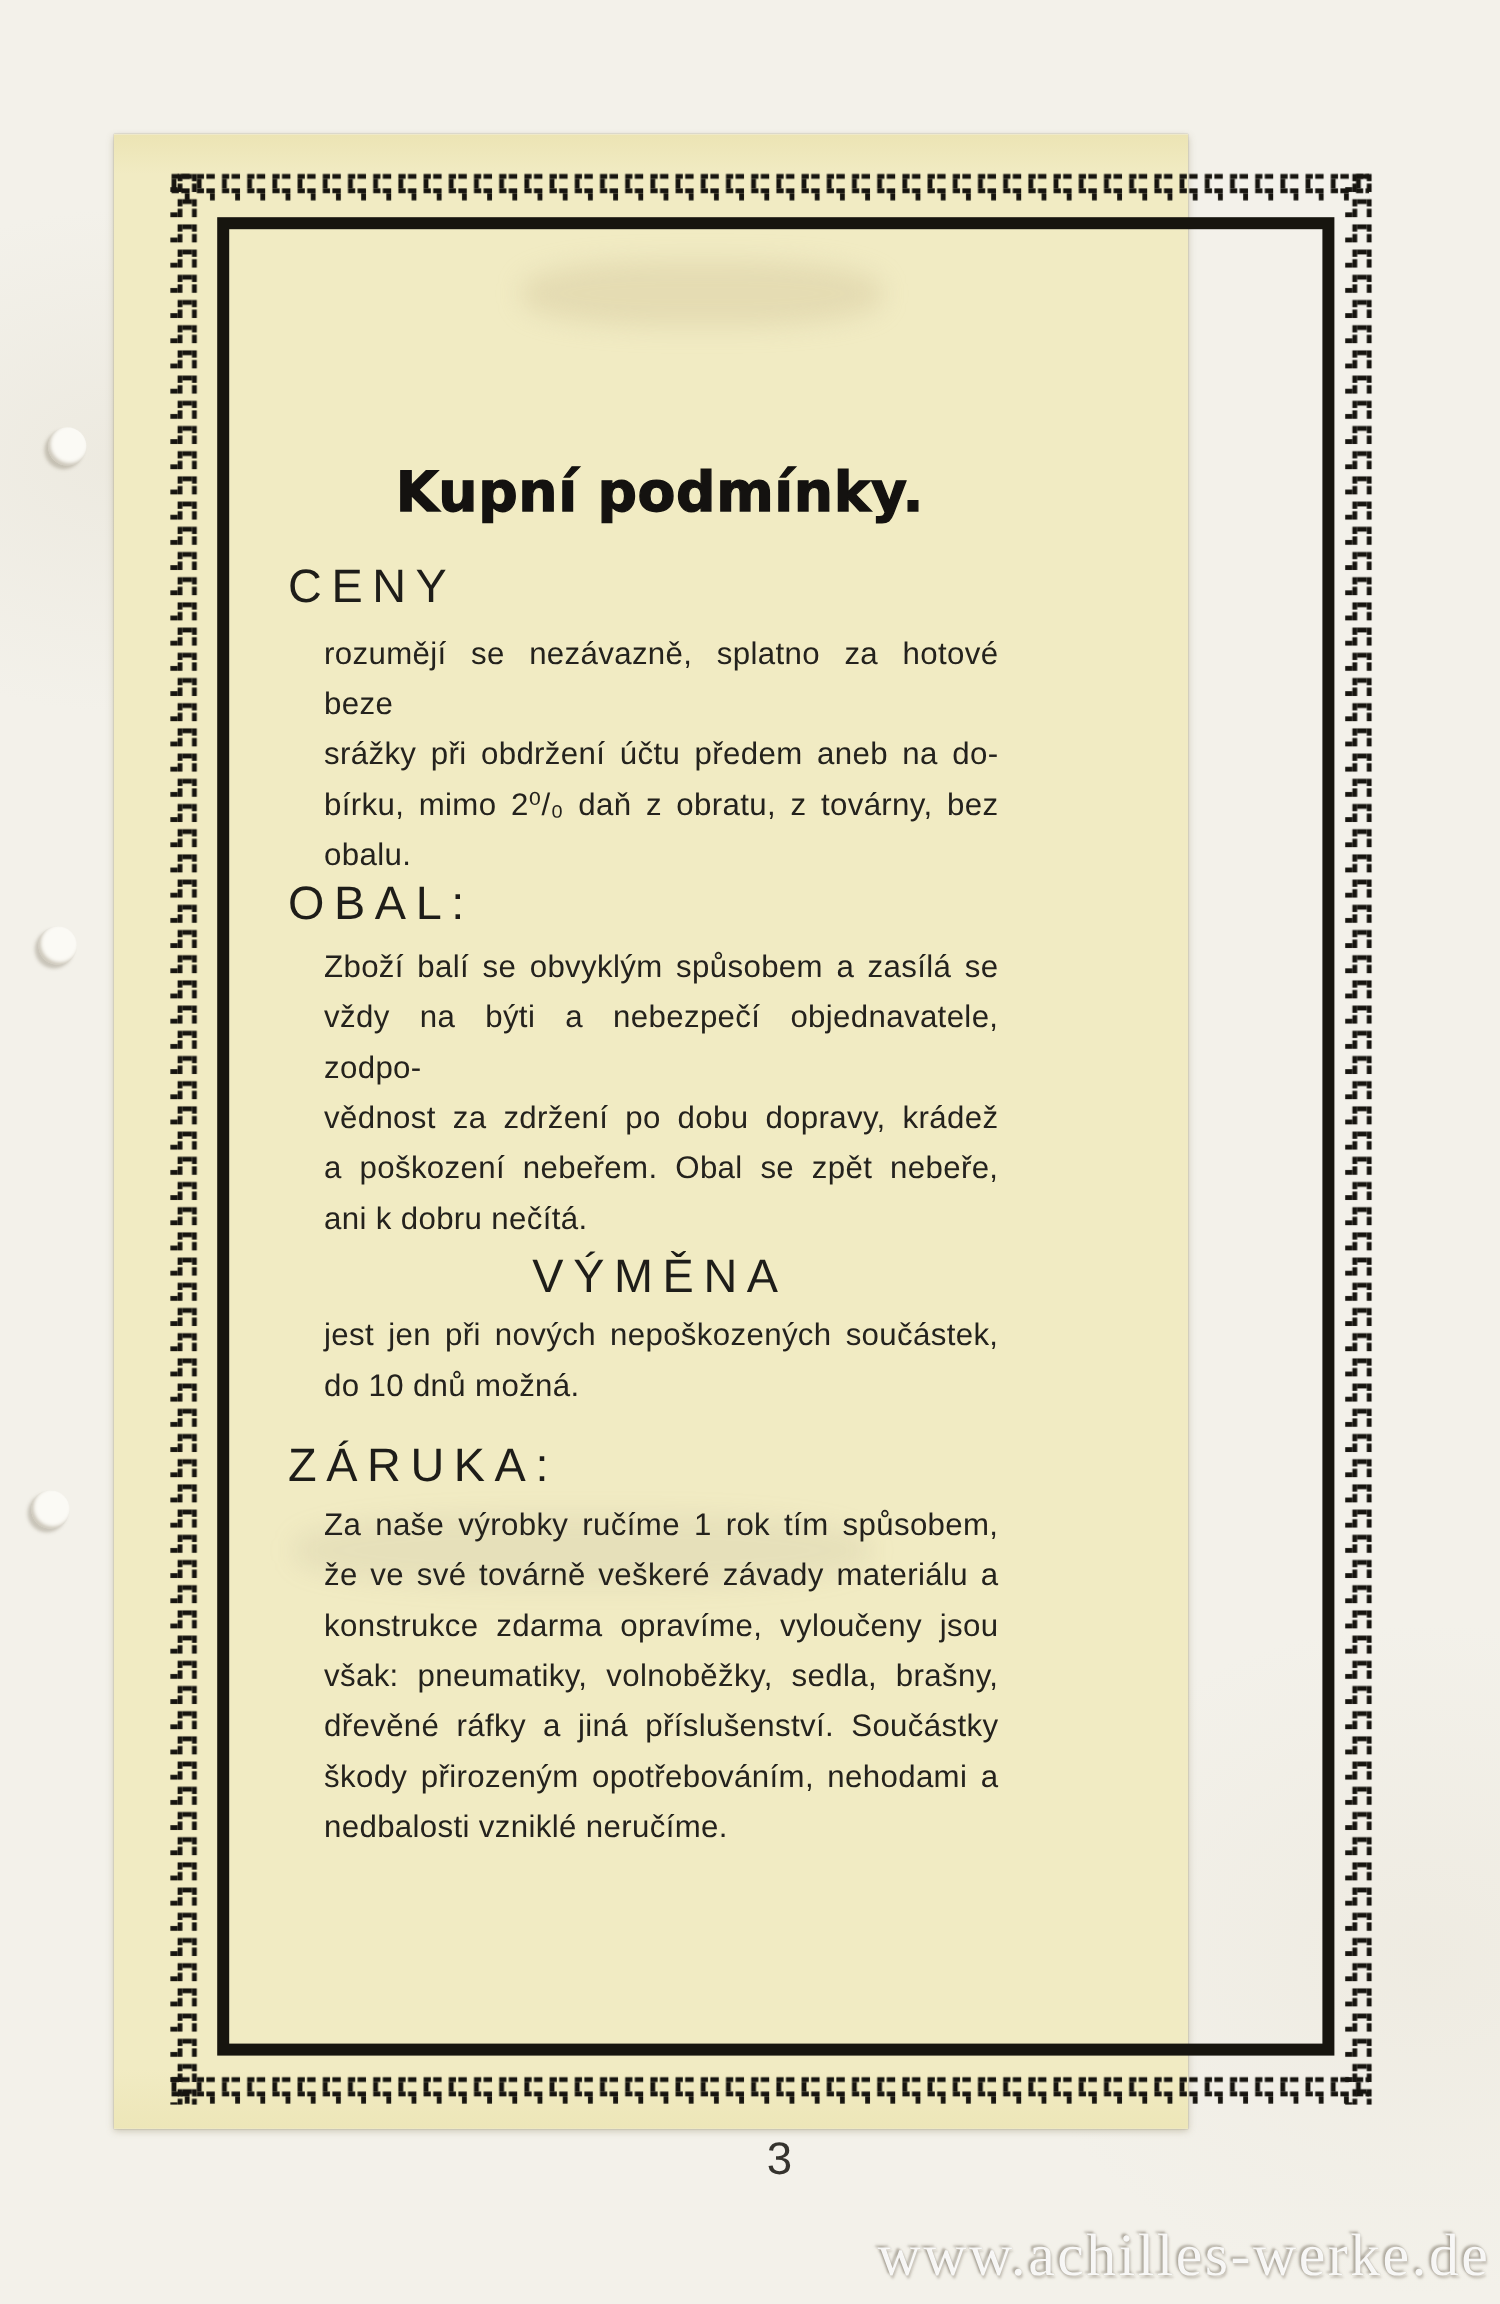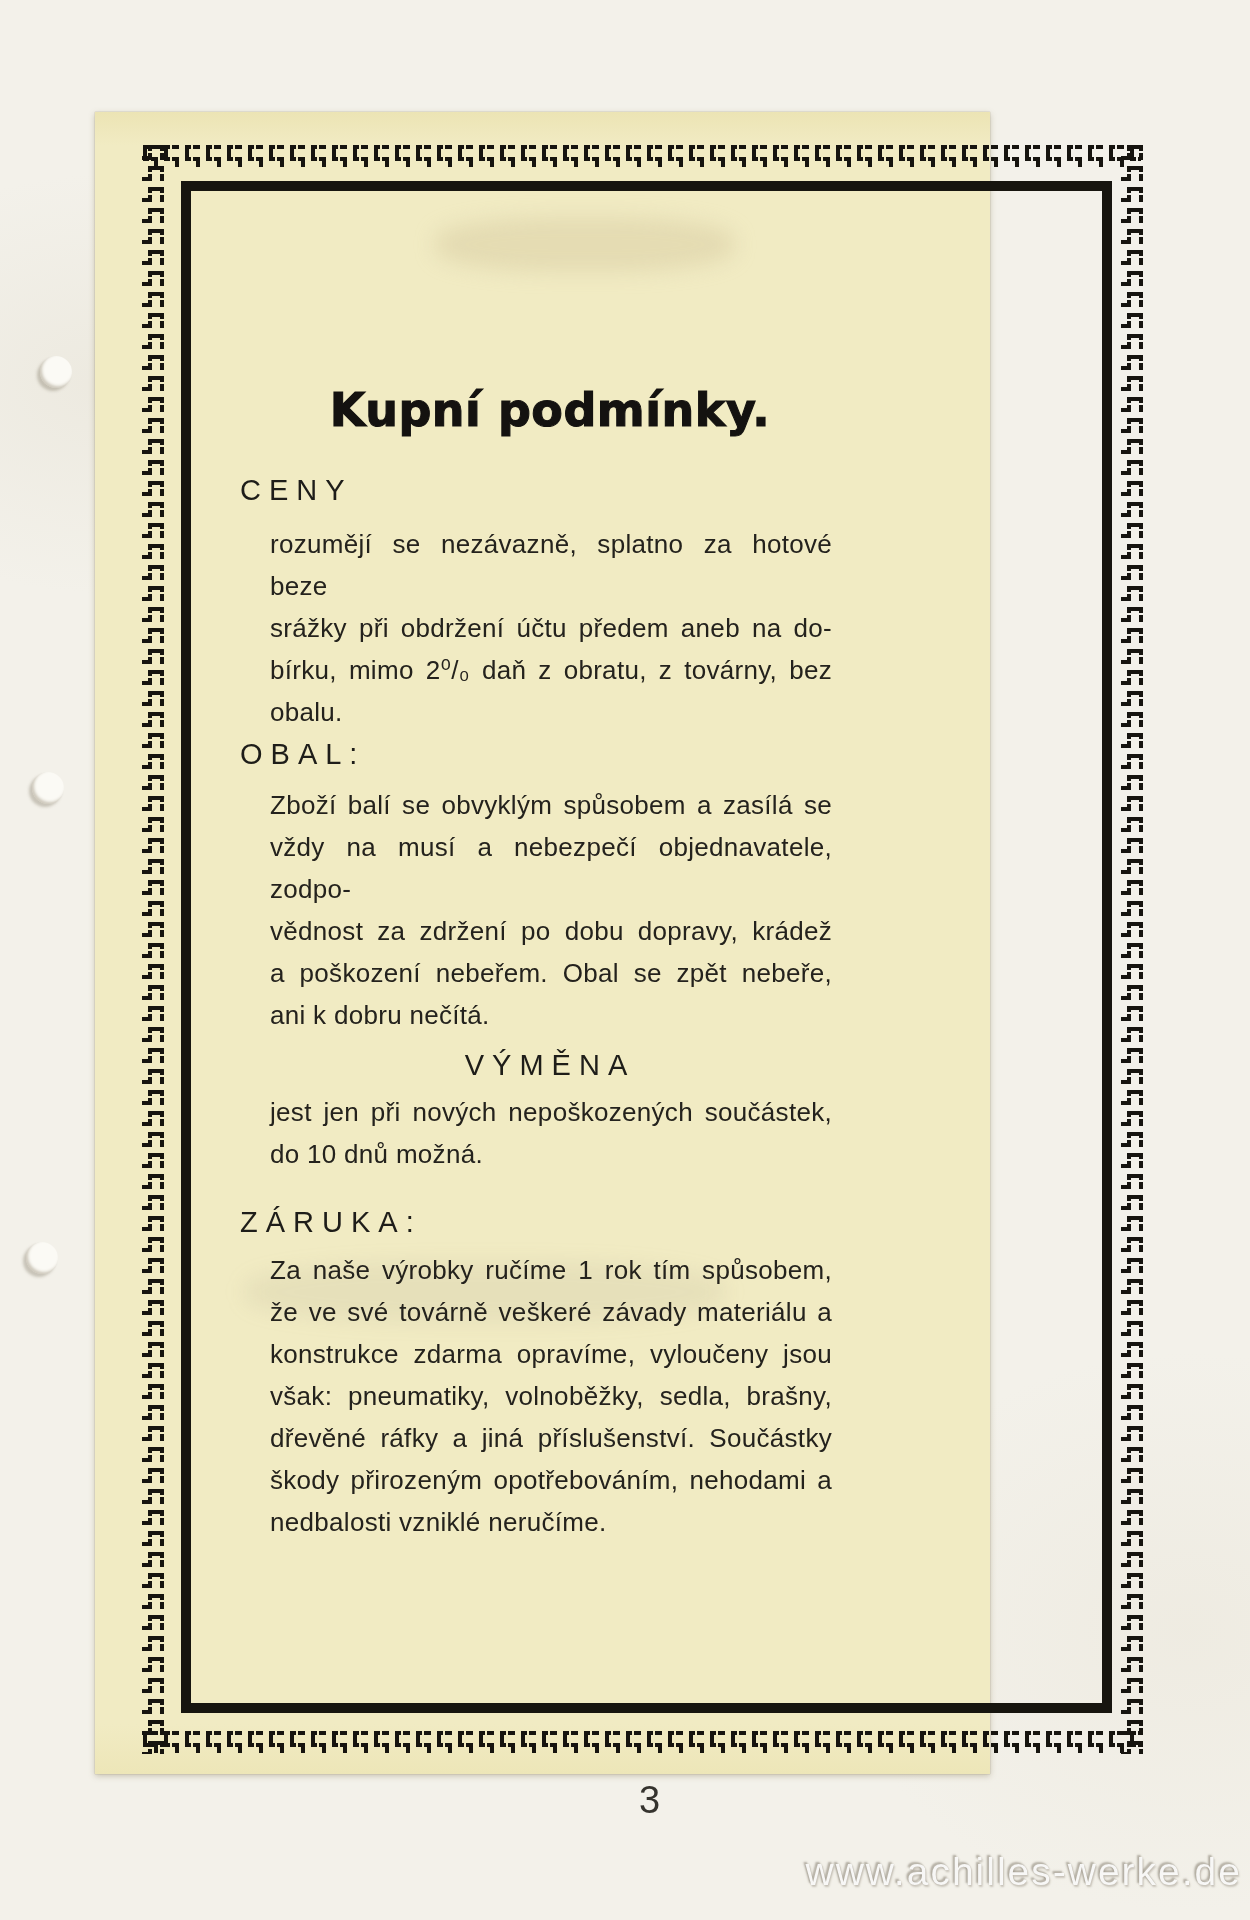--- a/index.html
+++ b/index.html
@@ -35,21 +35,21 @@
   
   .content{position:absolute;left:145px;top:272px;width:620px;color:#211f1a;}
 
   .doc-title{
     font-family:"DejaVu Sans","Liberation Sans",sans-serif;
     font-weight:bold;font-size:46px;line-height:52px;text-align:center;
     color:#141210;letter-spacing:.5px;-webkit-text-stroke:1.1px #141210;
   }
 
   .sec-heading{
-    font-size:29px;line-height:34px;letter-spacing:8px;color:#1e1d19;
+    font-size:39px;line-height:34px;letter-spacing:8px;color:#1e1d19;
   }
 
   .para{margin-left:30px;width:562px;font-size:26px;line-height:42px;
         letter-spacing:.3px;color:#24221d;}
   .para .line{text-align:justify;text-align-last:justify;}
   .para .line.last{text-align-last:left;}
 
   
   .h-ceny  {margin-top:37px;}
   .p-ceny  {margin-top:16px;}
@@ -62,24 +62,25 @@
 
   
   .page-number{
     position:absolute;left:650px;top:1779px;transform:translateX(-50%);
     font-size:38px;color:#35332e;letter-spacing:1px;
   }
 
   
   .watermark{
     position:absolute;right:8px;top:1850px;
-    font-size:39px;letter-spacing:2px;color:rgba(255,255,255,.92);
+    font-size:50px;letter-spacing:2px;color:rgba(255,255,255,.92);
     text-shadow:-2px -2px 2px rgba(125,118,104,.55),
                  1px  2px 2px rgba(150,143,128,.45),
                  0 0 1px rgba(130,125,110,.6);
+    font-family:Liberation Serif, serif;
   }
 
   
   .hole{
     position:absolute;width:32px;height:32px;border-radius:50%;
     background:#fbfaf5;
     box-shadow:-3px 3px 3px rgba(120,112,92,.35),
                inset 2px -2px 3px rgba(150,140,118,.45);
   }
   .hole-1{left:40px;top:356px;}
@@ -151,21 +152,21 @@
     <div class="para p-ceny">
         <div class="line">rozumějí se nezávazně, splatno za hotové beze</div>
         <div class="line">srážky při obdržení účtu předem aneb na do-</div>
         <div class="line">bírku, mimo 2⁰/₀ daň z obratu, z továrny, bez</div>
         <div class="line last">obalu.</div>
       </div>
 
     <div class="sec-heading h-obal">OBAL:</div>
     <div class="para p-obal">
         <div class="line">Zboží balí se obvyklým spůsobem a zasílá se</div>
-        <div class="line">vždy na musí a nebezpečí objednavatele, zodpo-</div>
+        <div class="line">vždy na býti a nebezpečí objednavatele, zodpo-</div>
         <div class="line">vědnost za zdržení po dobu dopravy, krádež</div>
         <div class="line">a poškození nebeřem. Obal se zpět nebeře,</div>
         <div class="line last">ani k dobru nečítá.</div>
       </div>
 
     <div class="sec-heading h-vymena">VÝMĚNA</div>
     <div class="para p-vymena">
         <div class="line">jest jen při nových nepoškozených součástek,</div>
         <div class="line last">do 10 dnů možná.</div>
       </div>

